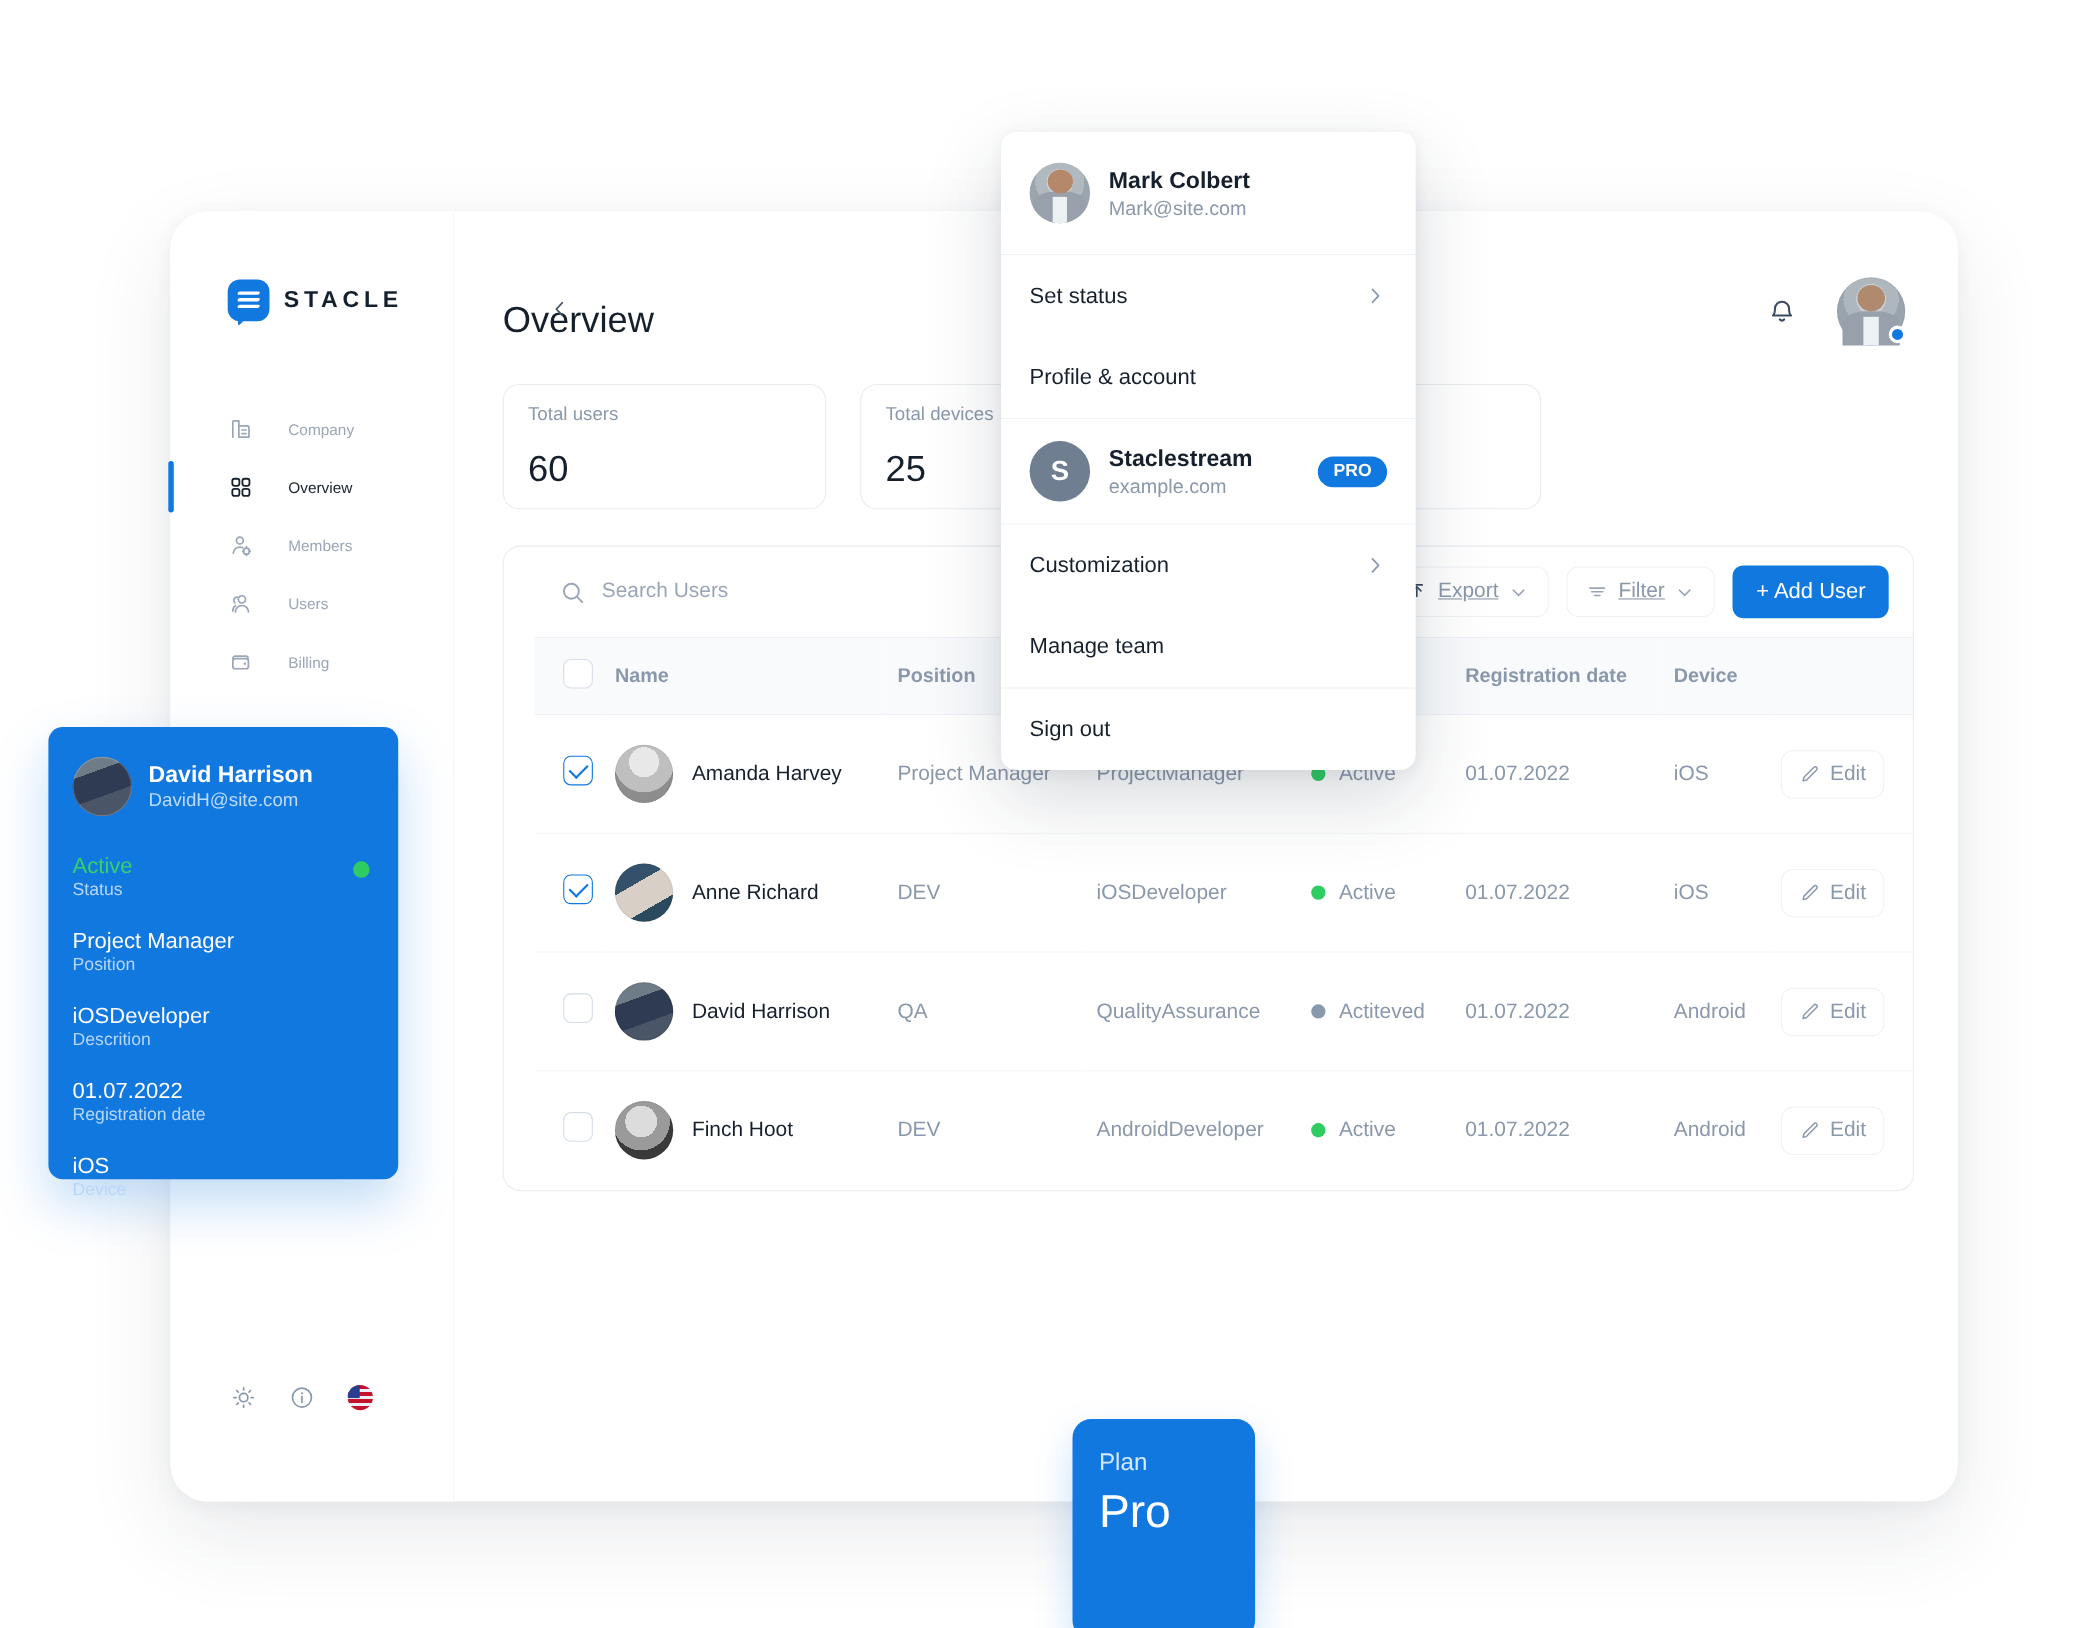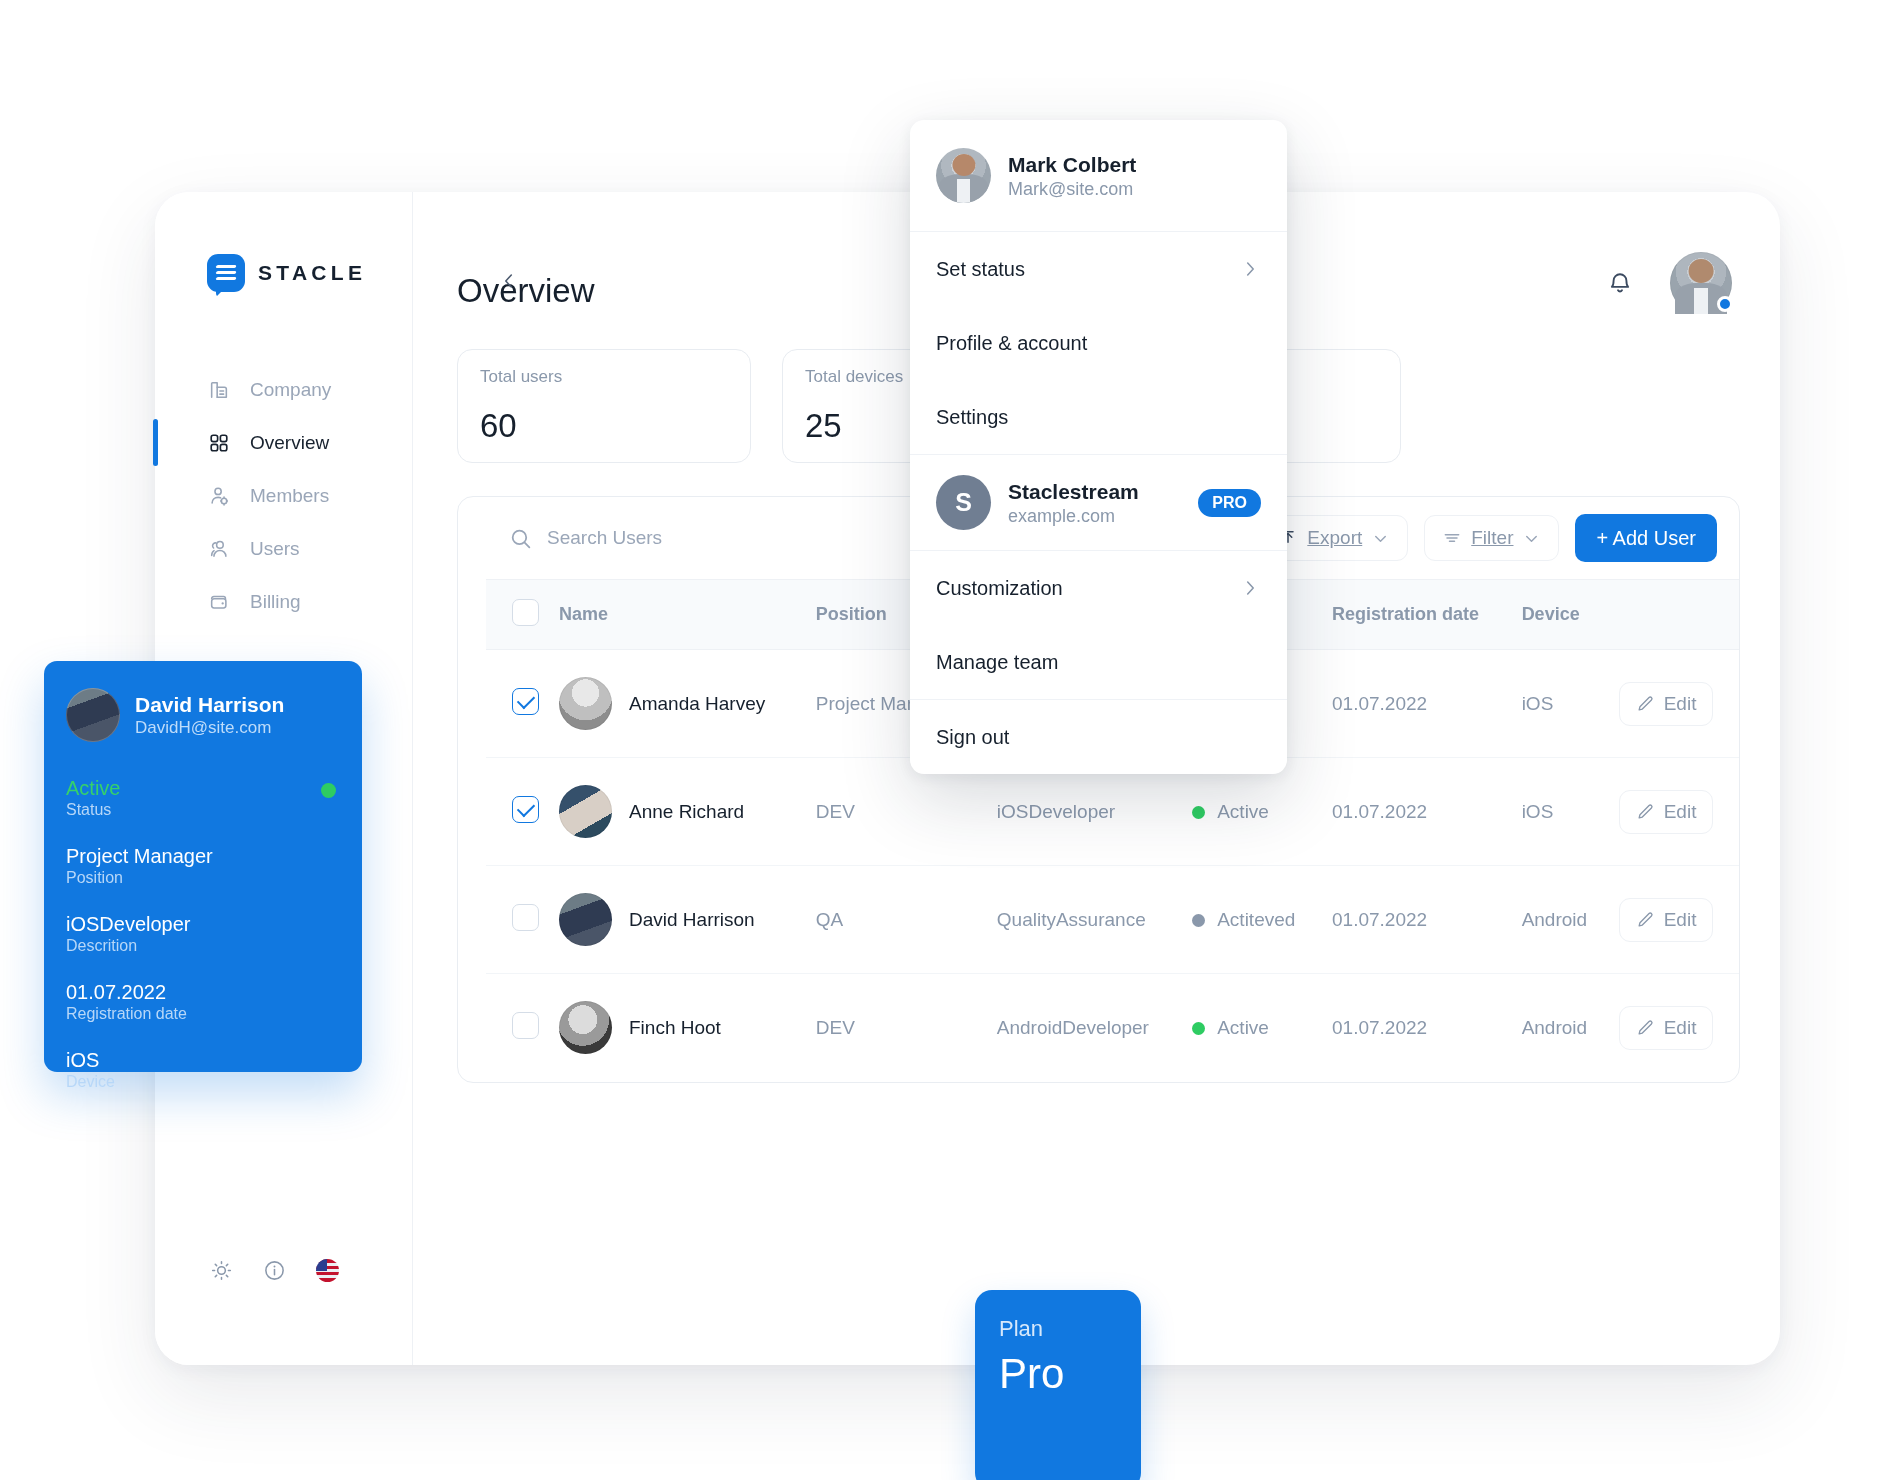--- a/index.html
+++ b/index.html
@@ -42,22 +42,22 @@
   .brand-name {
     font-size: 21px; font-weight: 700; letter-spacing: 4.3px; color:#15202f;
   }
   .collapse-btn {
     position:absolute; left: 342px; top: 77px; width: 24px; height: 24px;
     display:flex; align-items:center; justify-content:center; cursor:pointer;
     z-index: 6;
   }
   .nav { position: absolute; left: 0; top: 171px; width: 100%; }
   .nav-item {
-    position: relative; display:flex; align-items:center; gap: 20px;
-    height: 53px; padding-left: 53px; color:#9aa6b8; font-size: 19px; cursor:pointer;
+    position: relative; display:flex; align-items:center; gap: 32px;
+    height: 53px; padding-left: 53px; color:#9aa6b8; font-size: 14px; cursor:pointer;
   }
   .nav-item.active { color:#18222f; }
   .nav-item.active:before{
     content:""; position:absolute; left:-2px; top:3px; width:5px; height:47px;
     background:#1178e0; border-radius: 3px;
   }
   .nav-ico { width:22px; height:22px; flex:none; display:block; }
 
   
   .side-footer{ position:absolute; left:55px; bottom: 83px; display:flex; gap:30px; align-items:center; }
@@ -595,23 +595,20 @@
       <span>Set status</span>
       <span>
         <svg viewBox="0 0 24 24" width="22" height="22" fill="none" stroke="#8a98ab" stroke-width="1.7" stroke-linecap="round" stroke-linejoin="round">
             <path d="m9.5 5.5 6 6.5-6 6.5"></path>
           </svg>
       </span>
     </div>
     <div class="menu-item">
       <span>Profile &amp; account</span>
     </div>
-    <div class="menu-item">
-      <span>Settings</span>
-    </div>
 
     <div class="menu-sep"></div>
 
     <div class="menu-org">
       <span class="org-av">S</span>
       <span>
         <div class="org-name">Staclestream</div>
         <div class="org-url">example.com</div>
       </span>
       <span class="pro-badge">PRO</span>

